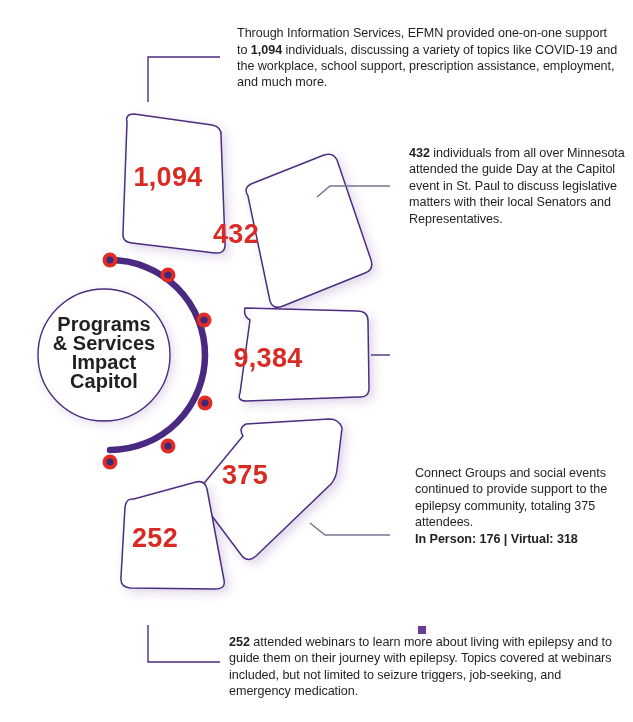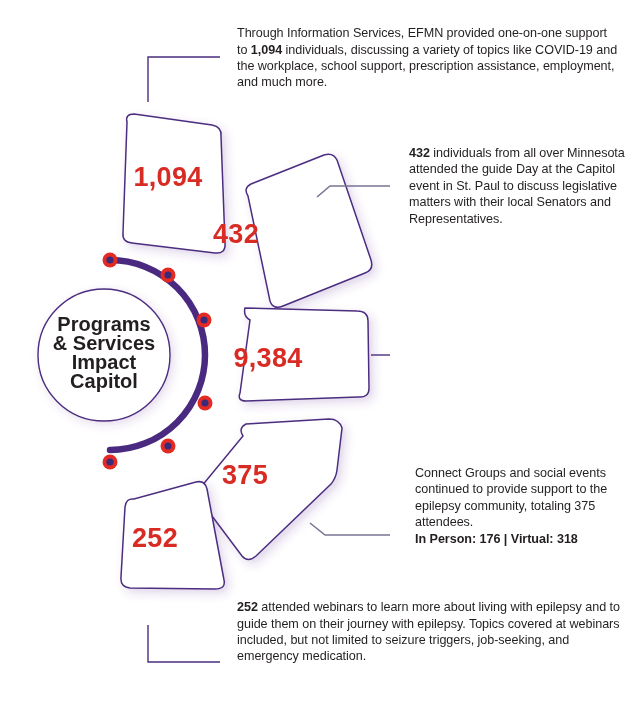--- a/index.html
+++ b/index.html
@@ -30,21 +30,21 @@
     line-height:16.4px;
     color:#231f20;
     letter-spacing:-0.05px;
   }
   .callout .txt b{font-weight:bold;}
 
   #callout-1{left:218px;top:10px;width:400px;height:96px;}
   #callout-2{left:390px;top:134px;width:238px;height:104px;}
   #callout-3{left:390px;top:322px;width:238px;height:72px;}
   #callout-4{left:390px;top:461px;width:238px;height:90px;margin-left:6px;}
-  #callout-5{left:218px;top:594px;width:408px;height:76px;}
+  #callout-5{left:218px;top:626px;width:408px;height:76px;flex-direction:column;}
 
   
   .pnum{
     position:absolute;
     color:#d82b24;
     font-weight:bold;
     font-size:27px;
     letter-spacing:0.3px;
     white-space:nowrap;
     text-align:center;

